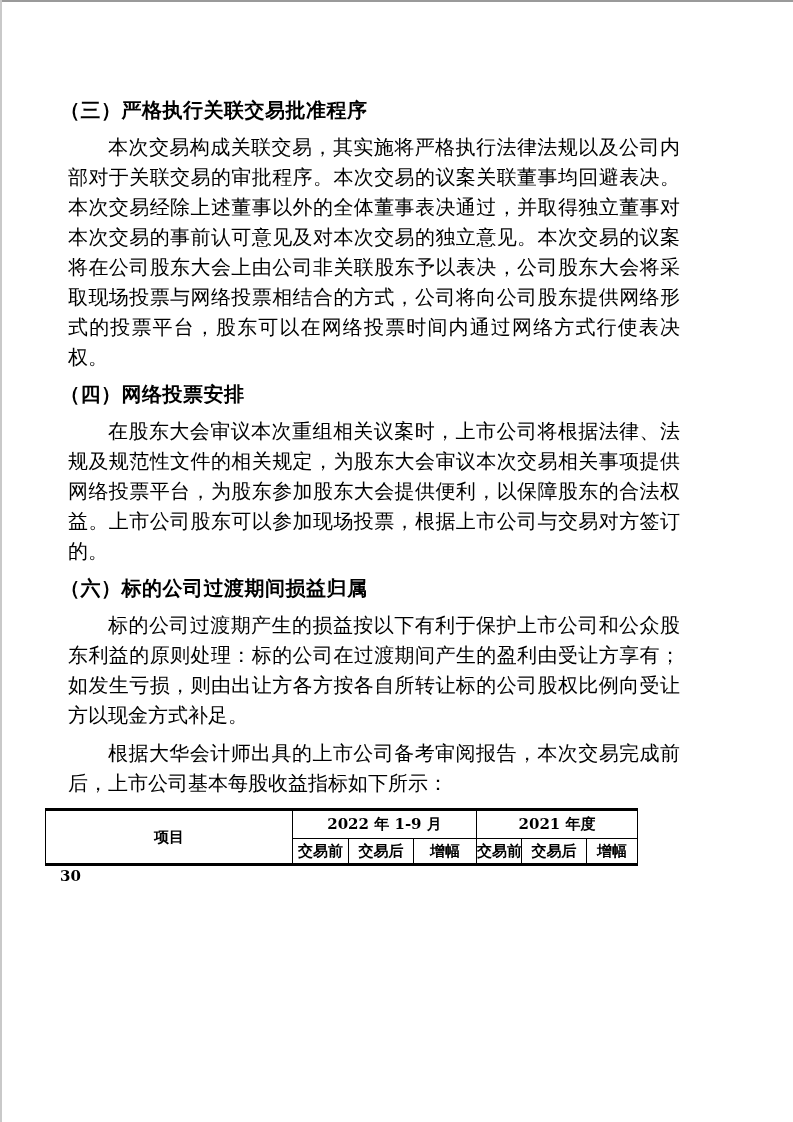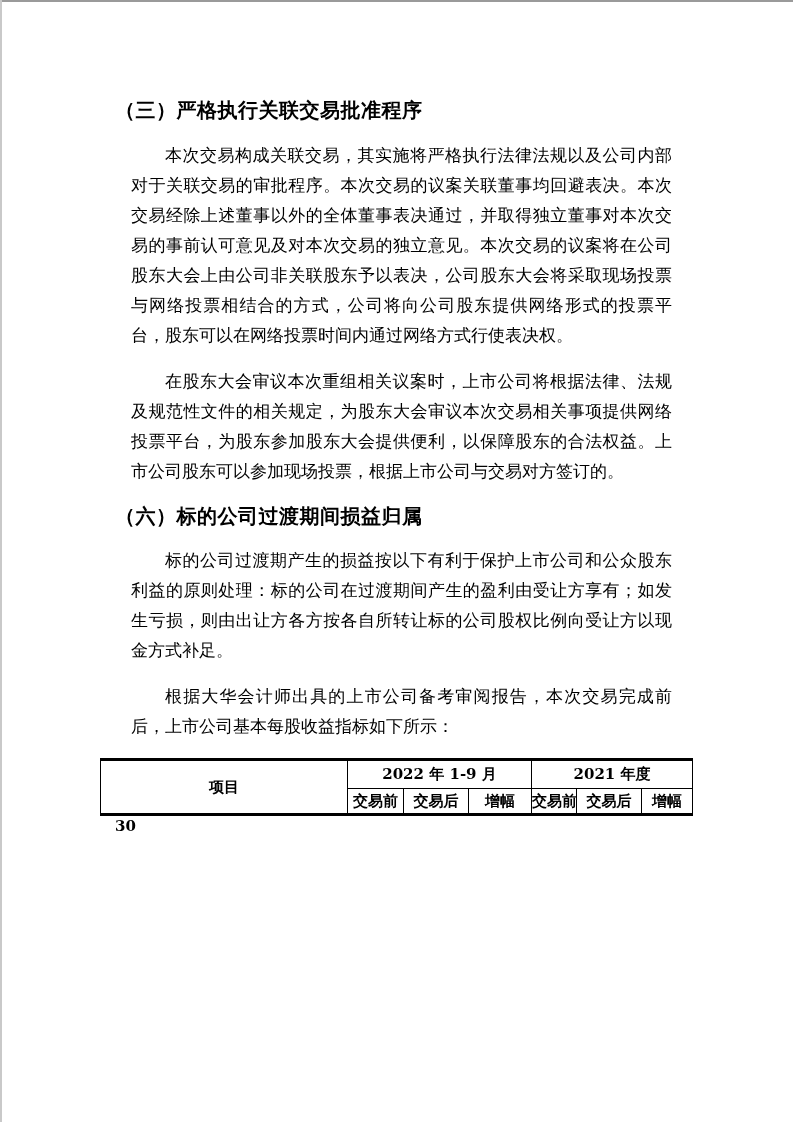--- a/index.html
+++ b/index.html
@@ -13,21 +13,21 @@
     position: relative;
     overflow: hidden;
     font-family: "DejaVu Serif", "Liberation Serif", serif;
     color: #000000;
   }
   .page {
     position: relative;
     width: 793px;
     height: 1122px;
     box-sizing: border-box;
-    padding: 96px 105px 0 115px;
+    padding: 96px 105px 0 60px;
     background: #ffffff;
   }
   
   .scan-edge-top {
     position: absolute;
     top: 0; left: 0;
     width: 793px; height: 2px;
     background: #9a9a9a;
   }
   .scan-edge-left {
@@ -39,23 +39,23 @@
   h2.section-heading {
     font-family: "DejaVu Sans", "Liberation Sans", sans-serif;
     font-weight: bold;
     font-size: 20px;
     line-height: 28px;
     margin: 0;
     letter-spacing: 0.5px;
     white-space: nowrap;
   }
   p.body-para {
-    font-size: 17px;
+    font-size: 20px;
     line-height: 30px;
-    margin: 16px;
+    margin: 8px;
     text-align: justify;
     text-justify: inter-ideograph;
     text-indent: 2em;
   }
   .mt24 { margin-top: 24px; }
   .mt22 { margin-top: 22px; }
   .mt20 { margin-top: 20px; }
   .mt18 { margin-top: 18px; font-family: Liberation Serif, serif; }
   .mt16 { margin-top: 16px; }
   table.eps-table {
@@ -92,20 +92,21 @@
 </head>
 <body>
 
 <div class="page">
   <div class="scan-edge-top"></div>
   <div class="scan-edge-left"></div>
 
   <h2 class="section-heading">（三）严格执行关联交易批准程序</h2>
   <p class="body-para mt24">本次交易构成关联交易，其实施将严格执行法律法规以及公司内部对于关联交易的审批程序。本次交易的议案关联董事均回避表决。本次交易经除上述董事以外的全体董事表决通过，并取得独立董事对本次交易的事前认可意见及对本次交易的独立意见。本次交易的议案将在公司股东大会上由公司非关联股东予以表决，公司股东大会将采取现场投票与网络投票相结合的方式，公司将向公司股东提供网络形式的投票平台，股东可以在网络投票时间内通过网络方式行使表决权。</p>
 
+  <h2 class="section-heading mt22">（四）网络投票安排</h2>
   <p class="body-para mt22">在股东大会审议本次重组相关议案时，上市公司将根据法律、法规及规范性文件的相关规定，为股东大会审议本次交易相关事项提供网络投票平台，为股东参加股东大会提供便利，以保障股东的合法权益。上市公司股东可以参加现场投票，根据上市公司与交易对方签订的。</p>
 
 
   <h2 class="section-heading mt22">（六）标的公司过渡期间损益归属</h2>
   <p class="body-para mt18">标的公司过渡期产生的损益按以下有利于保护上市公司和公众股东利益的原则处理：标的公司在过渡期间产生的盈利由受让方享有；如发生亏损，则由出让方各方按各自所转让标的公司股权比例向受让方以现金方式补足。</p>
 
   <p class="body-para mt18">根据大华会计师出具的上市公司备考审阅报告，本次交易完成前后，上市公司基本每股收益指标如下所示：</p>
 
   <table class="eps-table">
     <colgroup>

